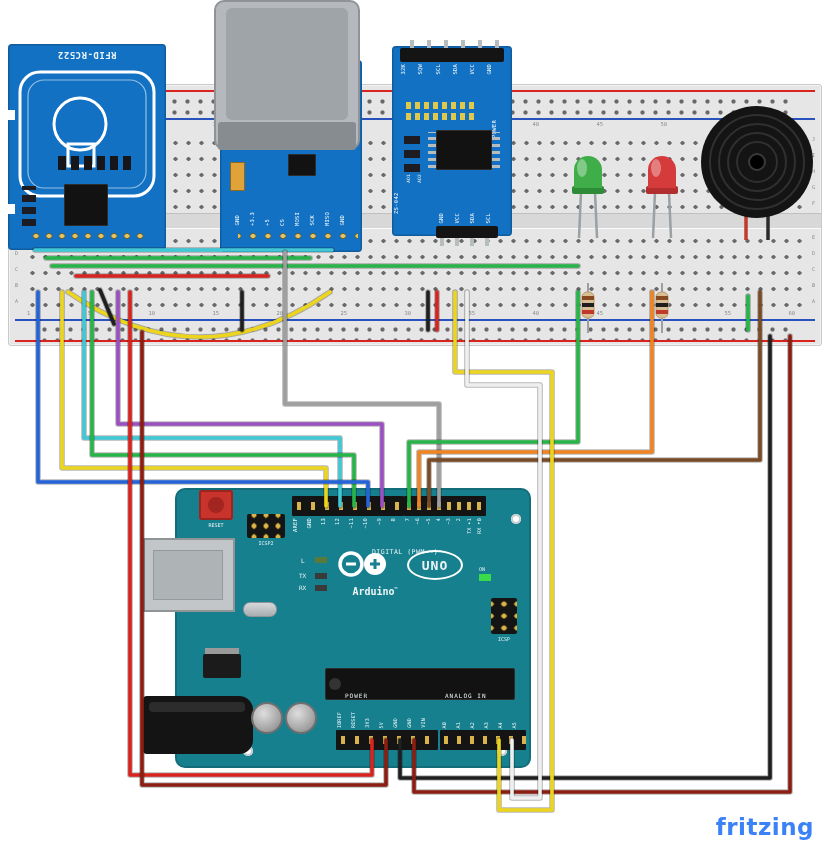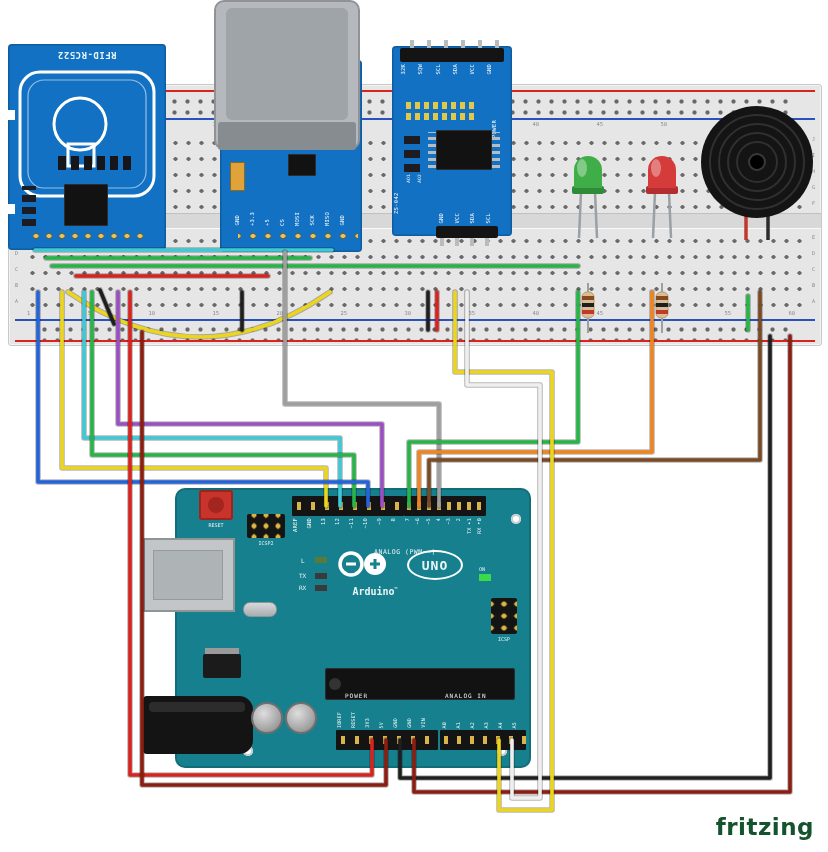--- a/index.html
+++ b/index.html
@@ -40,21 +40,21 @@
   .strip.p10::after{background:repeating-linear-gradient(90deg,transparent 0 3px,var(--gold,#d9b44a) 3px 7px,transparent 7px 10px);}
   .strip.p13::after{background:repeating-linear-gradient(90deg,transparent 0 4.5px,var(--gold,#d9b44a) 4.5px 8.5px,transparent 8.5px 13px);}
   .dotgrid{background:#141414;border-radius:2px;
            background-image:radial-gradient(circle,var(--gold,#d9b44a) 0 2.2px,#6d5716 2.2px 3px,transparent 3.1px);
            background-position:center;}
   .boardtext{font-family:"DejaVu Sans Mono",monospace;color:#eaf4f6;text-align:right;}
   .hole-w{width:10px;height:10px;border-radius:50%;background:#fff;box-shadow:inset 0 0 0 2px #c9cdcf;}
   .cap{width:28px;height:28px;border-radius:50%;border:2px solid #6f6f6f;
        background:radial-gradient(circle at 38% 34%,#dedede,#a3a3a3 65%,#808080);}
   
-  .watermark{font:600 23px "DejaVu Sans",sans-serif;color:#14532d;letter-spacing:.5px;}
+  .watermark{font:600 23px "DejaVu Sans",sans-serif;color:#3b82f6;letter-spacing:.5px;}
 </style>
 </head>
 <body>
 
 <div id="stage">
 
   <div class="abs breadboard" style="left:8px;top:84px;width:812px;height:260px">
     <div class="abs railline" style="left:6px;right:6px;top:5px;background:var(--rail-red,#d8231f)"></div>
     <div class="abs holes rail" style="left:26px;right:26px;top:9px;height:22px"></div>
     <div class="abs railline" style="left:6px;right:6px;top:33px;background:var(--rail-blue,#2a52be)"></div>
@@ -277,21 +277,21 @@
     <div class="abs pinlabels lab10" style="left:229px;top:30px;width:82px;height:28px">
         <span>7</span>
         <span>~6</span>
         <span>~5</span>
         <span>4</span>
         <span>~3</span>
         <span>2</span>
         <span>TX▸1</span>
         <span>RX◂0</span>
       </div>
-    <div class="abs boardtext" style="left:150px;top:60px;width:160px;text-align:center;font-size:6.5px;letter-spacing:.5px">ANALOG (PWM=~)</div>
+    <div class="abs boardtext" style="left:150px;top:60px;width:160px;text-align:center;font-size:6.5px;letter-spacing:.5px">DIGITAL (PWM=~)</div>
 
     <div class="abs boardtext" style="left:126px;top:69px;font-size:6px">L</div>
     <div class="abs" style="left:140px;top:69px;width:12px;height:6px;background:#5a7a3a"></div>
     <div class="abs boardtext" style="left:124px;top:84px;font-size:6px">TX</div>
     <div class="abs" style="left:140px;top:85px;width:12px;height:6px;background:#3a3a3a"></div>
     <div class="abs boardtext" style="left:124px;top:96px;font-size:6px">RX</div>
     <div class="abs" style="left:140px;top:97px;width:12px;height:6px;background:#3a3a3a"></div>
 
     <svg class="abs" style="left:158px;top:60px" width="64" height="34" viewBox="0 0 64 34">
       <circle cx="18" cy="16" r="11" fill="none" stroke="#fff" stroke-width="3.5"></circle>

